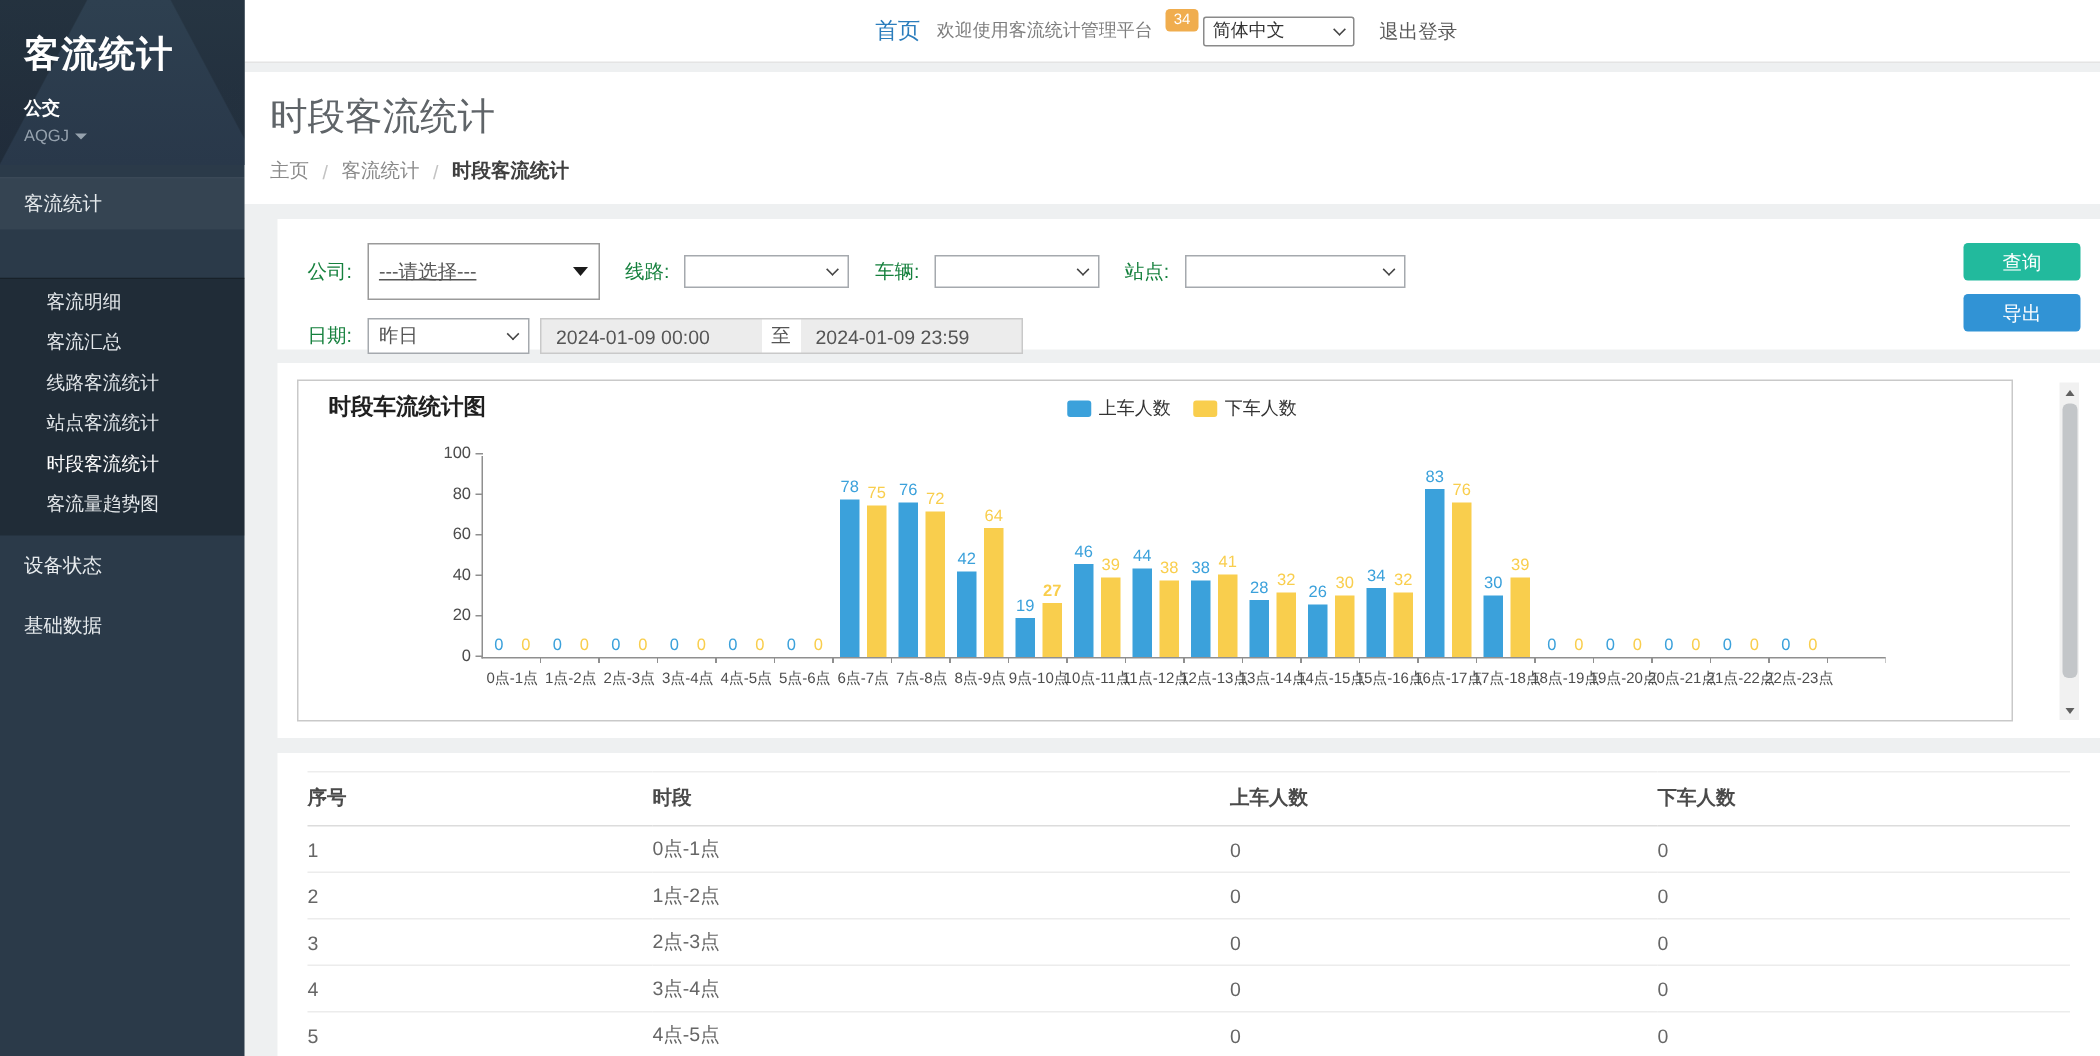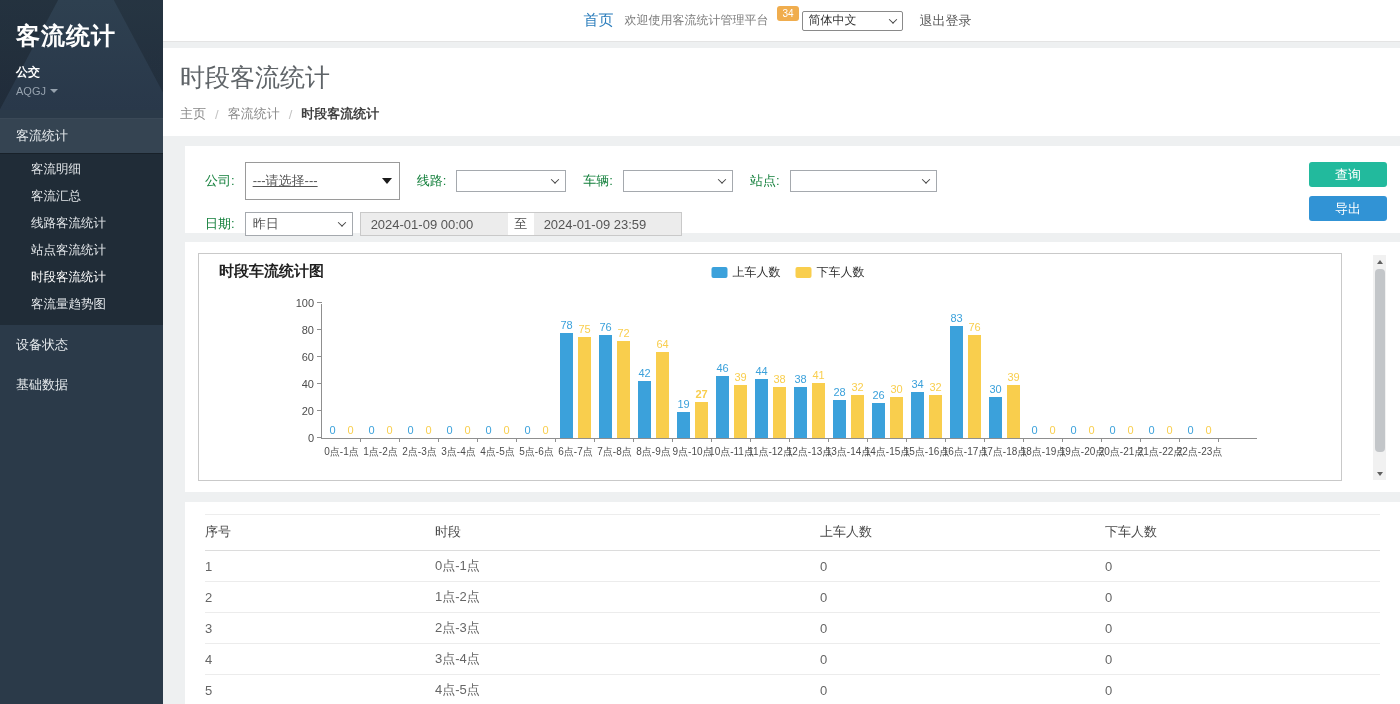--- a/index.html
+++ b/index.html
@@ -15,21 +15,21 @@
       linear-gradient(180deg, #2e4050, #29384a);
   }
   .brand { color:#fff; font-size:24px; font-weight:bold; letter-spacing:1px; }
   .org { color:#fff; font-size:12px; font-weight:bold; margin-top:12px; }
   .org-code { color:#96a2ae; font-size:11px; margin-top:4px; display:flex; align-items:center; gap:4px; }
   .caret-down { width:0; height:0; border-left:4px solid transparent; border-right:4px solid transparent; border-top:4px solid #96a2ae; display:inline-block; }
   .menu { margin-top:8px; border-top:1px solid rgba(255,255,255,.08); }
   .menu-parent { padding:8px 16px; font-size:13px; color:#e7ebee; cursor:pointer; }
   .menu-parent.open { background:rgba(255,255,255,.05); }
   .menu-parent.spaced { padding:11px 16px; }
-  .submenu { background:rgba(0,0,0,.24); padding:3px 0 7px; box-shadow:inset 0 1px 0 rgba(0,0,0,.25); }
+  .submenu { background:rgba(0,0,0,.24); padding:3px 0 7px; box-shadow:inset 0 1px 0 rgba(0,0,0,.25);margin-top:32px; }
   .submenu .child { padding:5px 8px 5px 31px; font-size:12.5px; color:#e3e7ea; cursor:pointer; white-space:nowrap; }
   .submenu .child.active { color:#ffffff; }
 
   
   .main { position:absolute; left:163px; top:0; width:1237px; height:704px; }
 
   .topbar { height:42px; background:#fff; border-bottom:1px solid #e4e4e4;
     display:flex; align-items:center; justify-content:center; padding-right:8px; }
   .home-link { color:#2b7dbc; font-size:15px; margin-right:11px; cursor:pointer; }
   .welcome { color:#7d7d7d; font-size:12px; }
@@ -87,21 +87,21 @@
   .ytick { position:absolute; right:100%; width:5px; height:1px; background:#8f8f8f; }
   .vscroll { position:absolute; right:14px; top:13px; width:13px; height:225px; background:#f1f1f1; }
   .sarrow { height:13px; display:flex; align-items:center; justify-content:center; cursor:pointer; }
   .tri-up-s { width:0; height:0; border-left:3.5px solid transparent; border-right:3.5px solid transparent; border-bottom:4.5px solid #606060; }
   .tri-down-s { width:0; height:0; border-left:3.5px solid transparent; border-right:3.5px solid transparent; border-top:4.5px solid #606060; }
   .sthumb { position:absolute; top:14px; left:1.5px; width:10px; height:183px; background:#c3c6c9; border-radius:4px; cursor:grab; }
 
   
   .table-card { margin:10px 0 0 22px; width:1215px; height:222px; background:#fff; padding:12px 20px 0; overflow:hidden; }
   table { width:100%; border-collapse:collapse; font-size:13px; }
-  th { text-align:left; color:#4a4a4a; font-weight:normal; padding:8px 0 9px; border-top:1px solid #ededed; border-bottom:1px solid #dcdcdc; }
+  th { text-align:left; color:#4a4a4a; font-weight:bold; padding:8px 0 9px; border-top:1px solid #ededed; border-bottom:1px solid #dcdcdc; }
   td { color:#666; padding:6px 0; border-bottom:1px solid #ececec; }
   th:nth-child(1), td:nth-child(1) { width:230px; }
   th:nth-child(2), td:nth-child(2) { width:385px; }
   th:nth-child(3), td:nth-child(3) { width:285px; }
 </style>
 </head>
 <body>
 
 <aside class="sidebar">
   <div class="brand-block">

